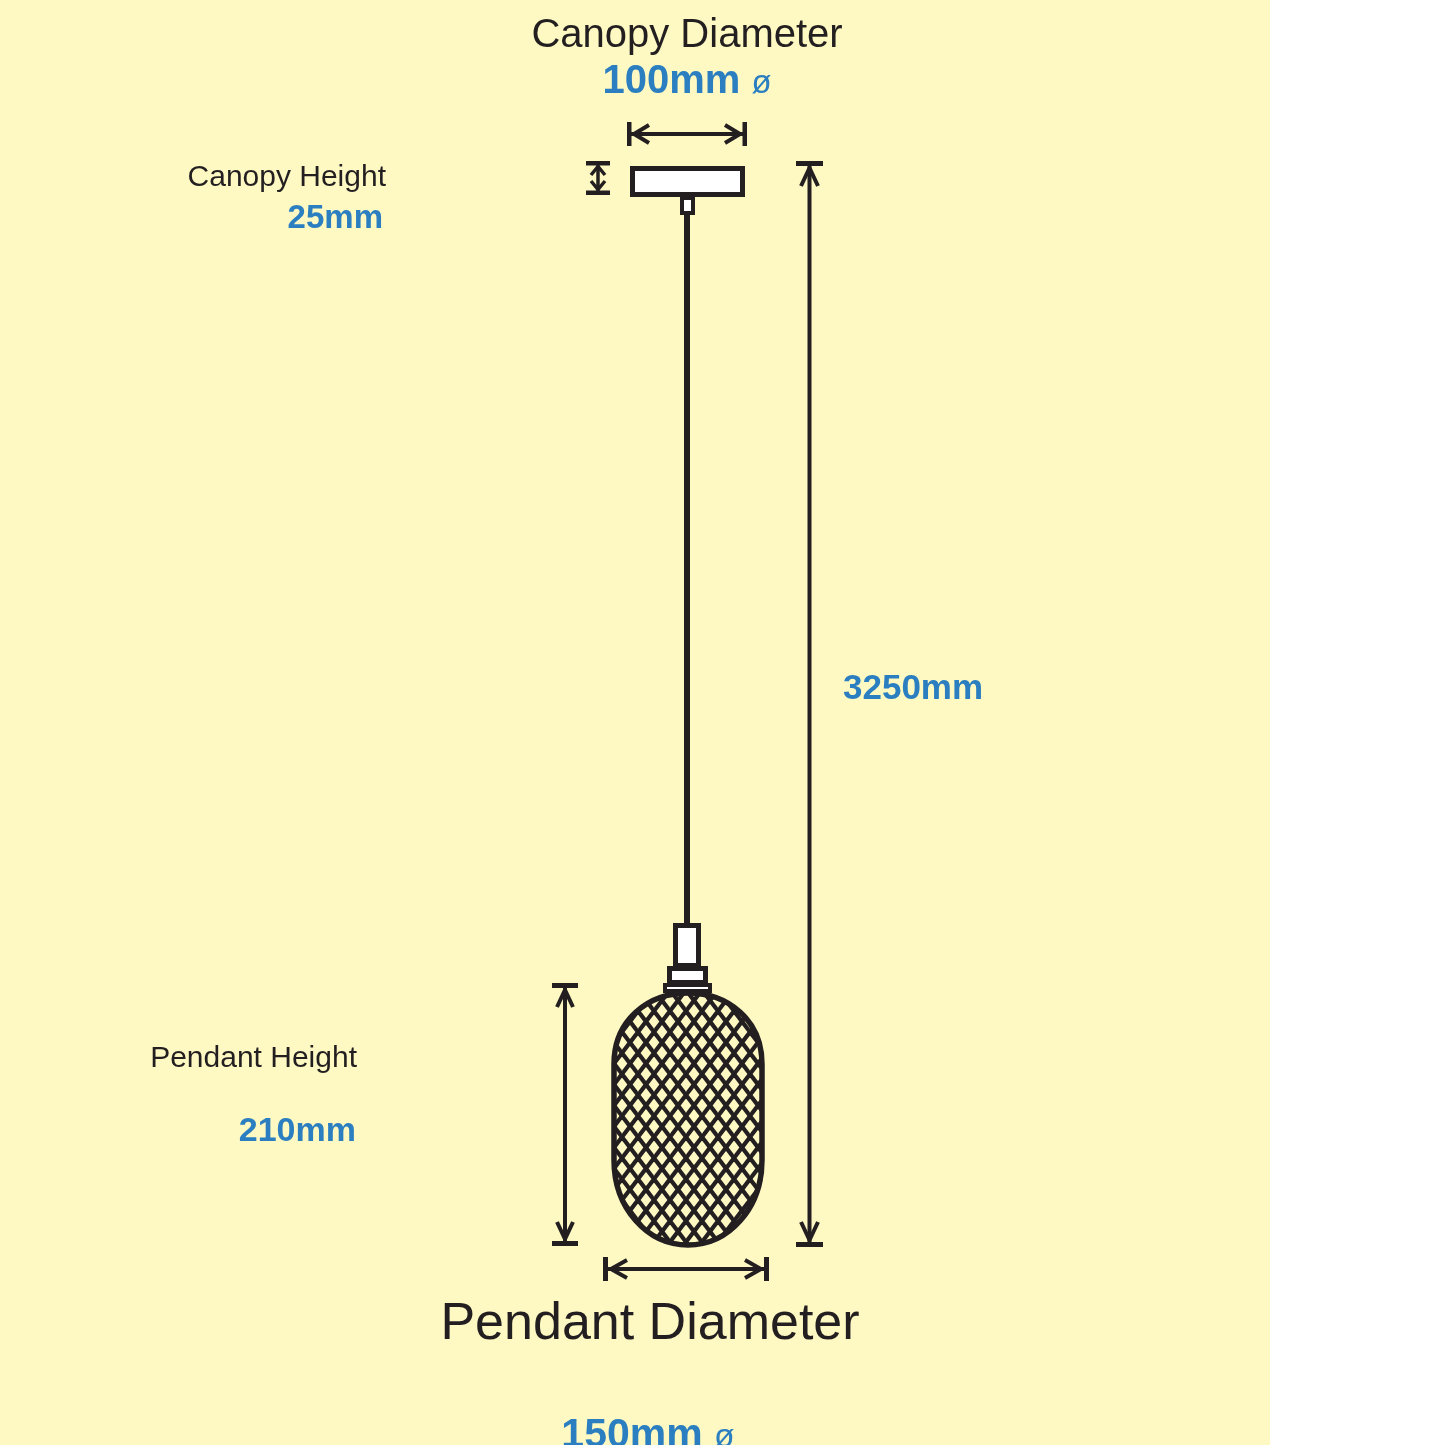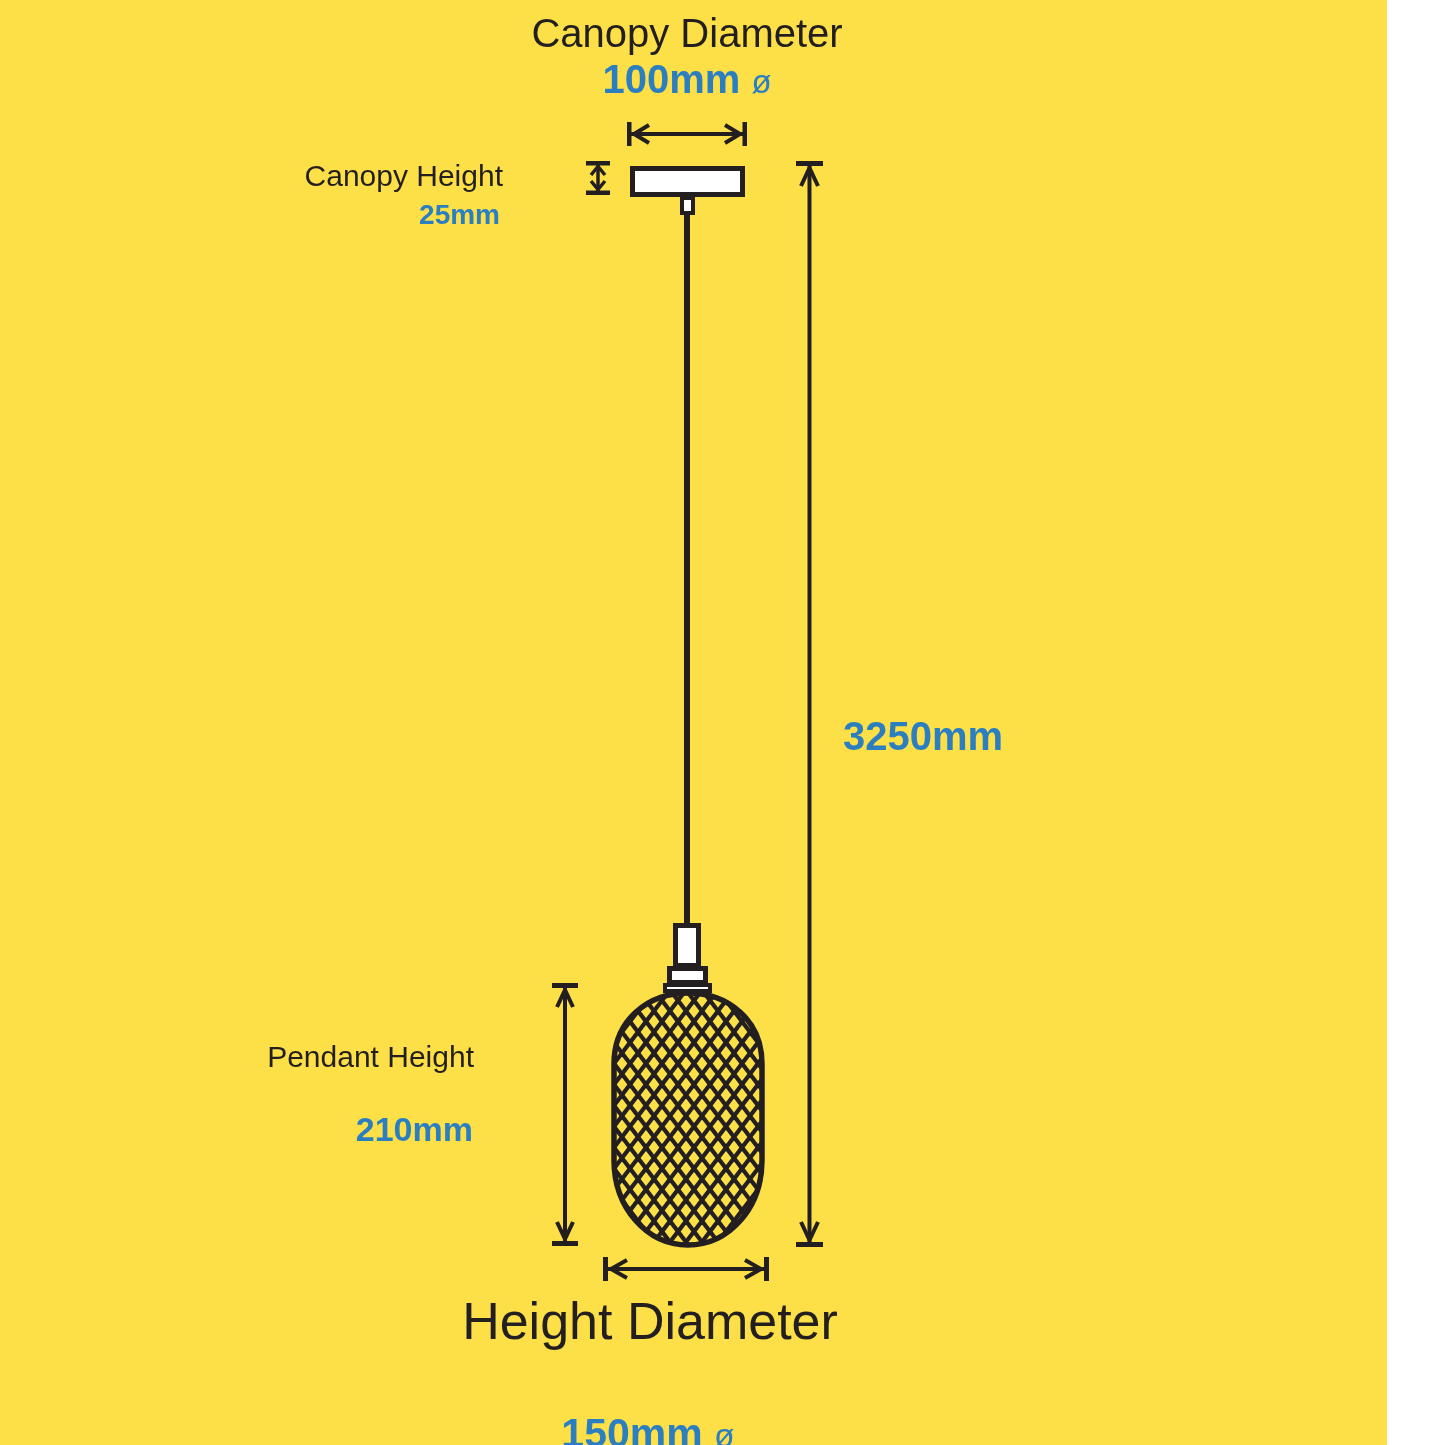--- a/index.html
+++ b/index.html
@@ -1,19 +1,19 @@
 <!DOCTYPE html>
 <html><head>
 <meta charset="utf-8">
 <style>
   html,body{margin:0;padding:0;background:#ffffff;}
   #canvas{
     position:relative;
-    width:1387px;height:1445px;
-    background:#fde047;
+    width:1270px;height:1445px;
+    background:#fef9c3;
     font-family:"Liberation Sans", sans-serif;
     color:#231f20;
     overflow:hidden;
   }
   .abs{position:absolute;}
   .label-black{
     color:#231f20;
     white-space:nowrap;
     line-height:1.05;
   }
@@ -47,38 +47,38 @@
   <svg class="abs" style="left:626px;top:119px;" width="122" height="30" viewBox="0 0 122 30">
     <rect x="1" y="3" width="4.5" height="24" fill="#231f20"></rect>
     <rect x="116.5" y="3" width="4.5" height="24" fill="#231f20"></rect>
     <line x1="5" y1="15" x2="117" y2="15" stroke="#231f20" stroke-width="4"></line>
     <polyline points="23,6 8,15 23,24" fill="none" stroke="#231f20" stroke-width="4"></polyline>
     <polyline points="99,6 114,15 99,24" fill="none" stroke="#231f20" stroke-width="4"></polyline>
   </svg>
 
   <div class="abs label-black" style="right:884px;top:160px;font-size:30px;text-align:right;">Canopy Height</div>
 
-  <div class="abs label-blue" style="right:887px;top:200px;font-size:28px;">25mm</div>
+  <div class="abs label-blue" style="right:887px;top:200px;font-size:33px;">25mm</div>
 
   <svg class="abs" style="left:584px;top:161px;" width="28" height="34" viewBox="0 0 28 34">
     <rect x="2" y="0" width="24" height="4.5" fill="#231f20"></rect>
     <rect x="2" y="29.5" width="24" height="4.5" fill="#231f20"></rect>
     <line x1="14" y1="4" x2="14" y2="30" stroke="#231f20" stroke-width="3.5"></line>
     <polyline points="7,14 14,5.5 21,14" fill="none" stroke="#231f20" stroke-width="3.5"></polyline>
     <polyline points="7,20 14,28.5 21,20" fill="none" stroke="#231f20" stroke-width="3.5"></polyline>
   </svg>
 
   <div class="abs outline-box" style="left:630px;top:166px;width:115px;height:31px;"></div>
 
   <div class="abs outline-box" style="left:680px;top:196px;width:15px;height:19px;border-width:4px;"></div>
 
   <div class="abs" style="left:684px;top:214px;width:6px;height:716px;background:#231f20;"></div>
 
 
-  <div class="abs label-blue" style="left:843px;top:715px;font-size:40px;">3250mm</div>
+  <div class="abs label-blue" style="left:843px;top:669px;font-size:35px;">3250mm</div>
 
   <svg class="abs" style="left:796px;top:161px;" width="27" height="1086" viewBox="0 0 27 1086">
     <rect x="0" y="0" width="27" height="5" fill="#231f20"></rect>
     <rect x="0" y="1081" width="27" height="5" fill="#231f20"></rect>
     <line x1="13.5" y1="5" x2="13.5" y2="1081" stroke="#231f20" stroke-width="4"></line>
     <polyline points="5,25 13.5,7 22,25" fill="none" stroke="#231f20" stroke-width="4"></polyline>
     <polyline points="5,1061 13.5,1079 22,1061" fill="none" stroke="#231f20" stroke-width="4"></polyline>
   </svg>
 
   <div class="abs outline-box" style="left:673px;top:923px;width:28px;height:45px;"></div>
@@ -112,20 +112,20 @@
   </svg>
 
   <svg class="abs" style="left:602px;top:1254px;" width="168" height="30" viewBox="0 0 168 30">
     <rect x="1" y="3" width="5" height="24" fill="#231f20"></rect>
     <rect x="162" y="3" width="5" height="24" fill="#231f20"></rect>
     <line x1="6" y1="15" x2="162" y2="15" stroke="#231f20" stroke-width="4"></line>
     <polyline points="25,6 9,15 25,24" fill="none" stroke="#231f20" stroke-width="4"></polyline>
     <polyline points="143,6 159,15 143,24" fill="none" stroke="#231f20" stroke-width="4"></polyline>
   </svg>
 
-  <div class="abs label-black center-x" style="left:650px;top:1294px;font-size:52px;">Height Diameter</div>
+  <div class="abs label-black center-x" style="left:650px;top:1294px;font-size:52px;">Pendant Diameter</div>
 
   <div class="abs label-blue center-x" style="left:648px;top:1412px;font-size:41px;">
     <span>150mm</span>
     <span class="dia-symbol">ø</span>
   </div>
 
 </div>
 
 </body></html>

